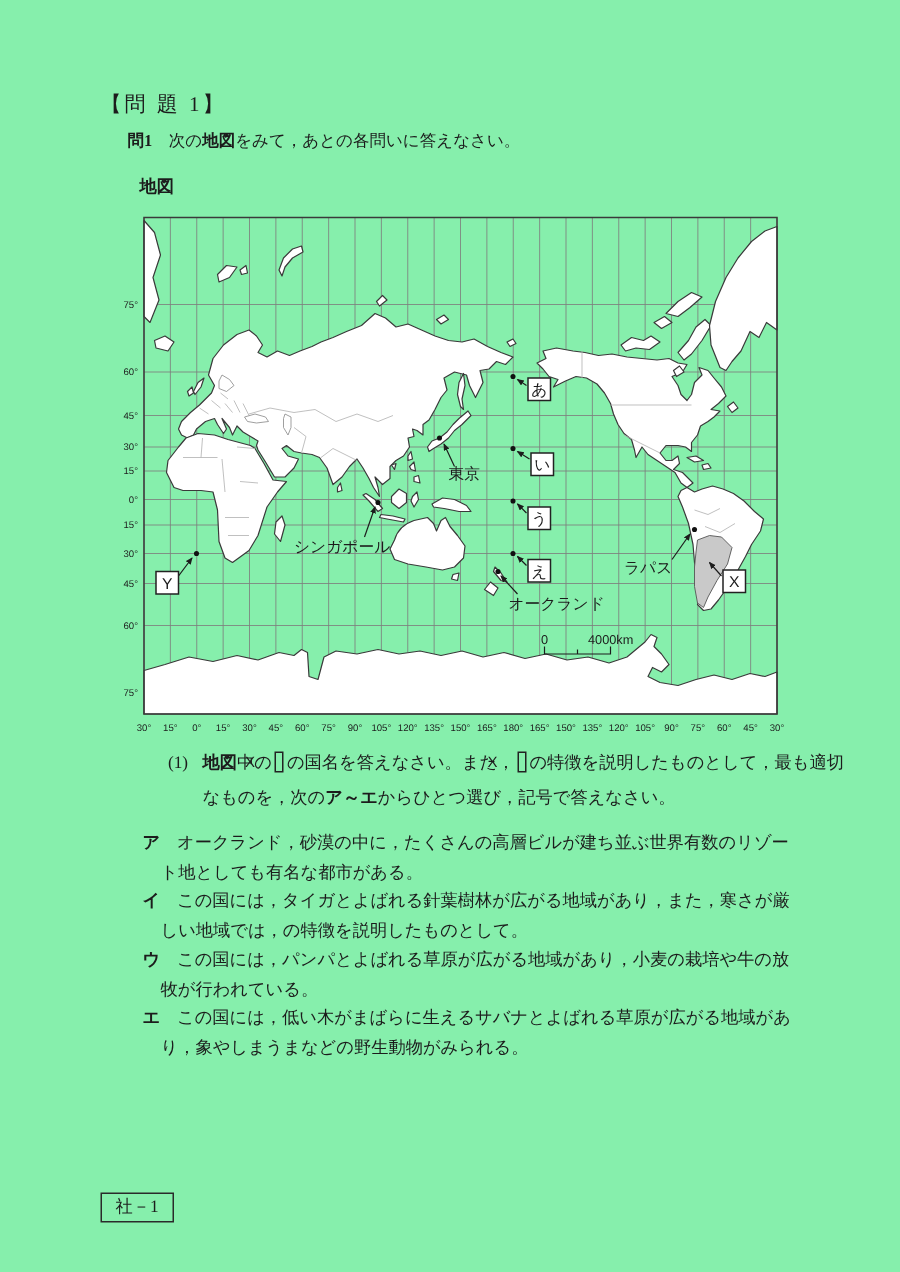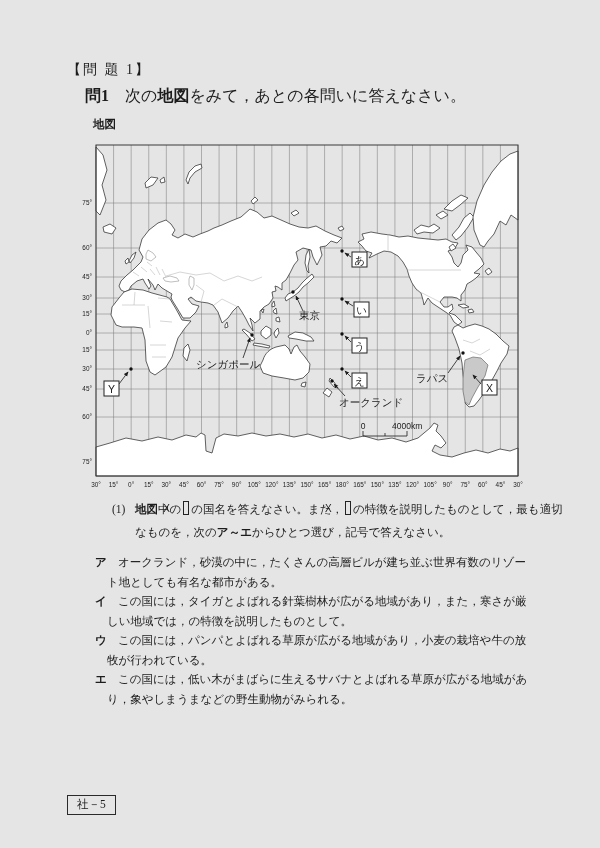--- a/index.html
+++ b/index.html
@@ -1,20 +1,20 @@
 <!DOCTYPE html>
 <html><head>
 <meta charset="utf-8">
 <style>
   html,body{margin:0;padding:0;background:#9a9a9a;}
-  .page{position:relative;width:600px;height:848px;margin:0 auto;background:#e5e5e5;
+  .page{position:relative;width:600px;height:848px;margin:0 auto;background:#86efac;
         font-family:"Liberation Serif","DejaVu Serif",serif;color:#1c1c1c;overflow:hidden;}
   .abs{position:absolute;}
   .title{left:67px;top:61px;font-size:14px;letter-spacing:2px;}
-  .lead{left:85px;top:86px;font-size:16px;}
+  .lead{left:85px;top:86px;font-size:11px;}
   .mapcap{left:93px;top:117px;font-size:11.5px;font-weight:bold;}
   .b{font-weight:bold;}
   .boxch{display:inline-block;border:1px solid #222;line-height:11px;padding:1px 2px 0 2px;margin:0 2px;
          font-size:10px;font-family:"Liberation Sans","DejaVu Sans",sans-serif;vertical-align:1px;}
   .q{left:84px;width:452px;font-size:11.5px;}
   .q p{margin:0;padding-left:23px;text-indent:-23px;}
   .qno{display:inline-block;width:23px;text-indent:0;}
   .q1{top:498px;line-height:23px;margin-left:28px;}
   .q2{top:723px;line-height:20.5px;}
   .opts{left:95px;top:553px;width:436px;font-size:11.5px;line-height:19.5px;}
@@ -227,15 +227,15 @@
   </div>
 
   <div class="abs opts" id="options">
       <p class="opt"><span class="opt-no">ア</span><span>オークランド，砂漠の中に，たくさんの高層ビルが建ち並ぶ世界有数のリゾート地としても有名な都市がある。</span></p>
       <p class="opt"><span class="opt-no">イ</span><span>この国には，タイガとよばれる針葉樹林が広がる地域があり，また，寒さが厳しい地域では，の特徴を説明したものとして。</span></p>
       <p class="opt"><span class="opt-no">ウ</span><span>この国には，パンパとよばれる草原が広がる地域があり，小麦の栽培や牛の放牧が行われている。</span></p>
       <p class="opt"><span class="opt-no">エ</span><span>この国には，低い木がまばらに生えるサバナとよばれる草原が広がる地域があり，象やしまうまなどの野生動物がみられる。</span></p>
     </div>
 
 
-  <div class="abs footer-box">社－5</div>
+  <div class="abs footer-box">社－1</div>
 
 </div>
 
 </body></html>

